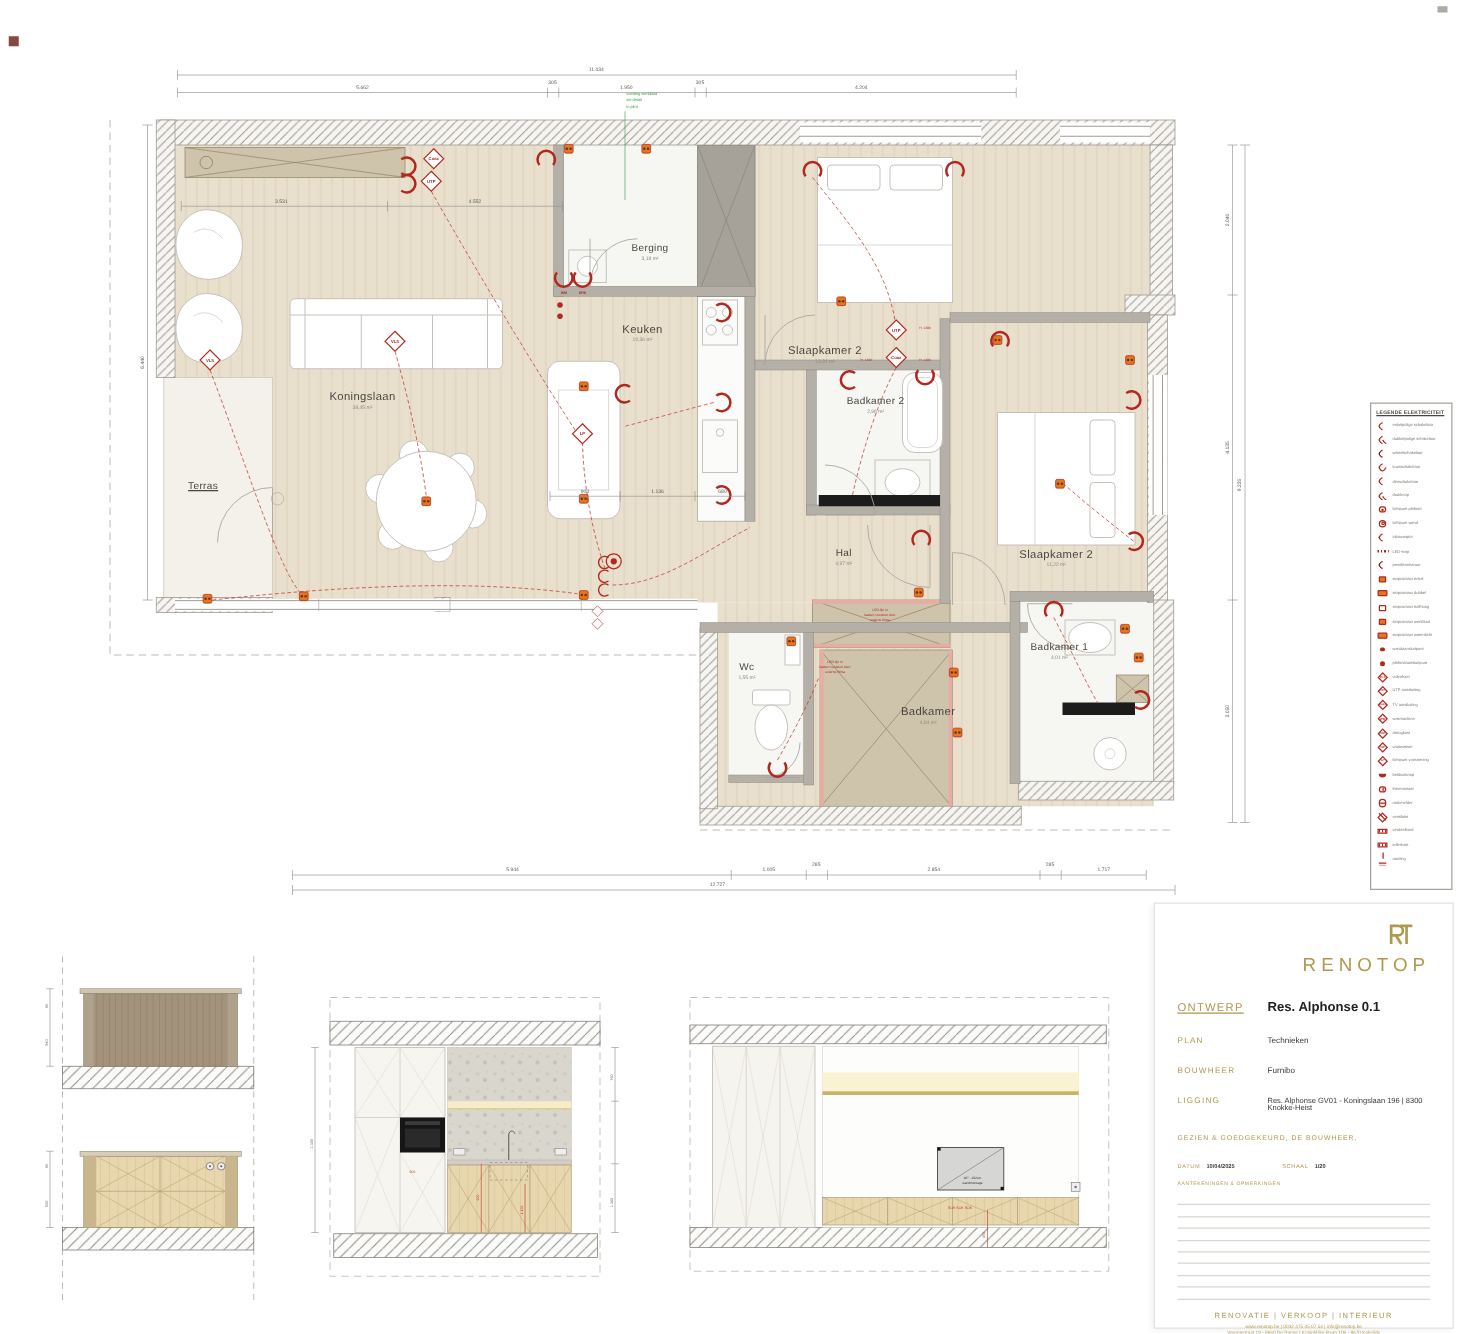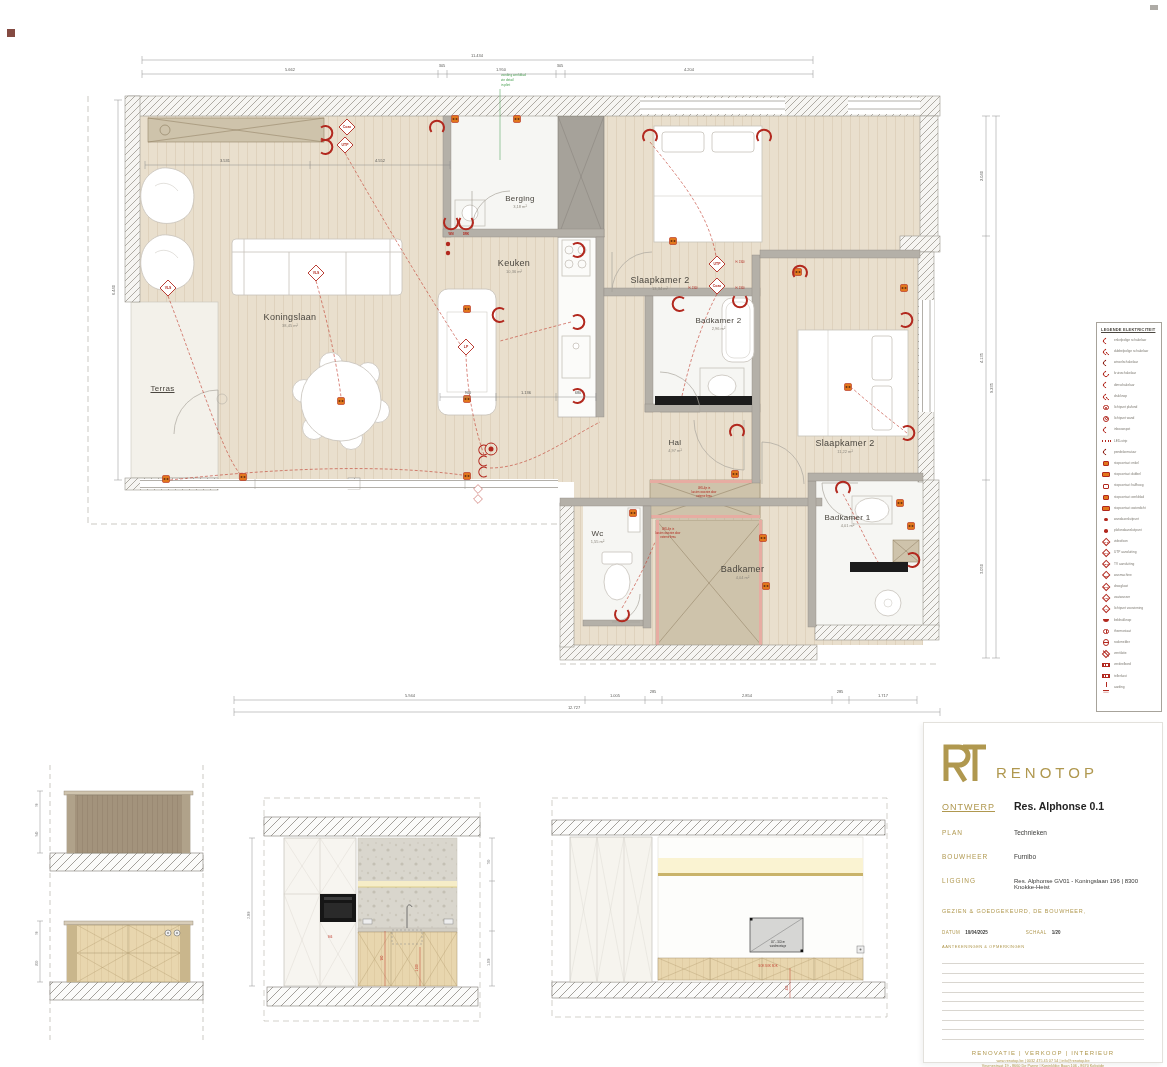--- a/index.html
+++ b/index.html
@@ -51,21 +51,21 @@
   .lg-sym.board::before{content:"";width:8px;height:4.5px;border:.8px solid #b2281e;
      background:repeating-linear-gradient(90deg,#b2281e 0 .8px,transparent .8px 2.4px);}
   .lg-sym.ground::before{content:"";position:absolute;top:0;width:.9px;height:4.5px;background:#b2281e;}
   .lg-sym.ground::after{content:"";position:absolute;bottom:1.5px;width:6.5px;height:.9px;background:#b2281e;
      box-shadow:0 1.6px 0 -0.3px #b2281e;}
 
   
   .tb{position:absolute;left:923px;top:722px;width:240px;height:341px;background:#fff;
       border:1px solid #e3e1dc;box-shadow:-2px 2px 5px rgba(0,0,0,.06);box-sizing:border-box;
       padding:16px 18px 8px 18px;z-index:6;color:#333;}
-  .tb-logo-row{display:flex;align-items:flex-end;gap:8px;height:44px;}
+  .tb-logo-row{display:flex;align-items:flex-end;gap:8px;height:44px;flex-direction:column;}
   .tb-brand{font-size:15px;color:#b0984f;letter-spacing:4px;padding-bottom:2px;}
   .tb-row{display:flex;align-items:baseline;margin-top:17px;}
   .tb-label{width:72px;flex:0 0 72px;font-size:6.5px;letter-spacing:1px;color:#b0984f;text-transform:uppercase;}
   .tb-val{font-size:6.5px;color:#3a3a38;}
   .tb-row.big .tb-label{font-size:9px;text-decoration:underline;}
   .tb-row.big .tb-val{font-size:10.5px;font-weight:bold;color:#222;}
   .tb-approval{margin-top:18px;font-size:5.5px;letter-spacing:.8px;color:#b0984f;}
   .tb-meta{display:flex;margin-top:16px;font-size:4.5px;}
   .tb-meta .lab{color:#b0984f;letter-spacing:.5px;margin-right:5px;}
   .tb-meta .val{color:#3a3a38;font-weight:bold;margin-right:38px;}
@@ -638,21 +638,21 @@
       <div class="ra">10,36 m²</div>
     </div>
 <div class="room-label sm" style="left:485px;top:194px;width:70px;">
   <div class="rn">Berging</div>
       <div class="ra">3,18 m²</div>
     </div>
 <div class="room-label" style="left:605px;top:231px;width:110px;margin-top:44px;">
   <div class="rn">Slaapkamer 2</div>
       <div class="ra">13,34 m²</div>
     </div>
-<div class="room-label sm" style="left:676px;top:316px;width:85px;">
+<div class="room-label sm" style="left:658px;top:316px;width:85px;">
   <div class="rn">Badkamer 2</div>
       <div class="ra">2,96 m²</div>
     </div>
 <div class="room-label sm" style="left:650px;top:438px;width:50px;">
   <div class="rn">Hal</div>
       <div class="ra">4,97 m²</div>
     </div>
 <div class="room-label" style="left:790px;top:438px;width:110px;">
   <div class="rn">Slaapkamer 2</div>
       <div class="ra">11,22 m²</div>

